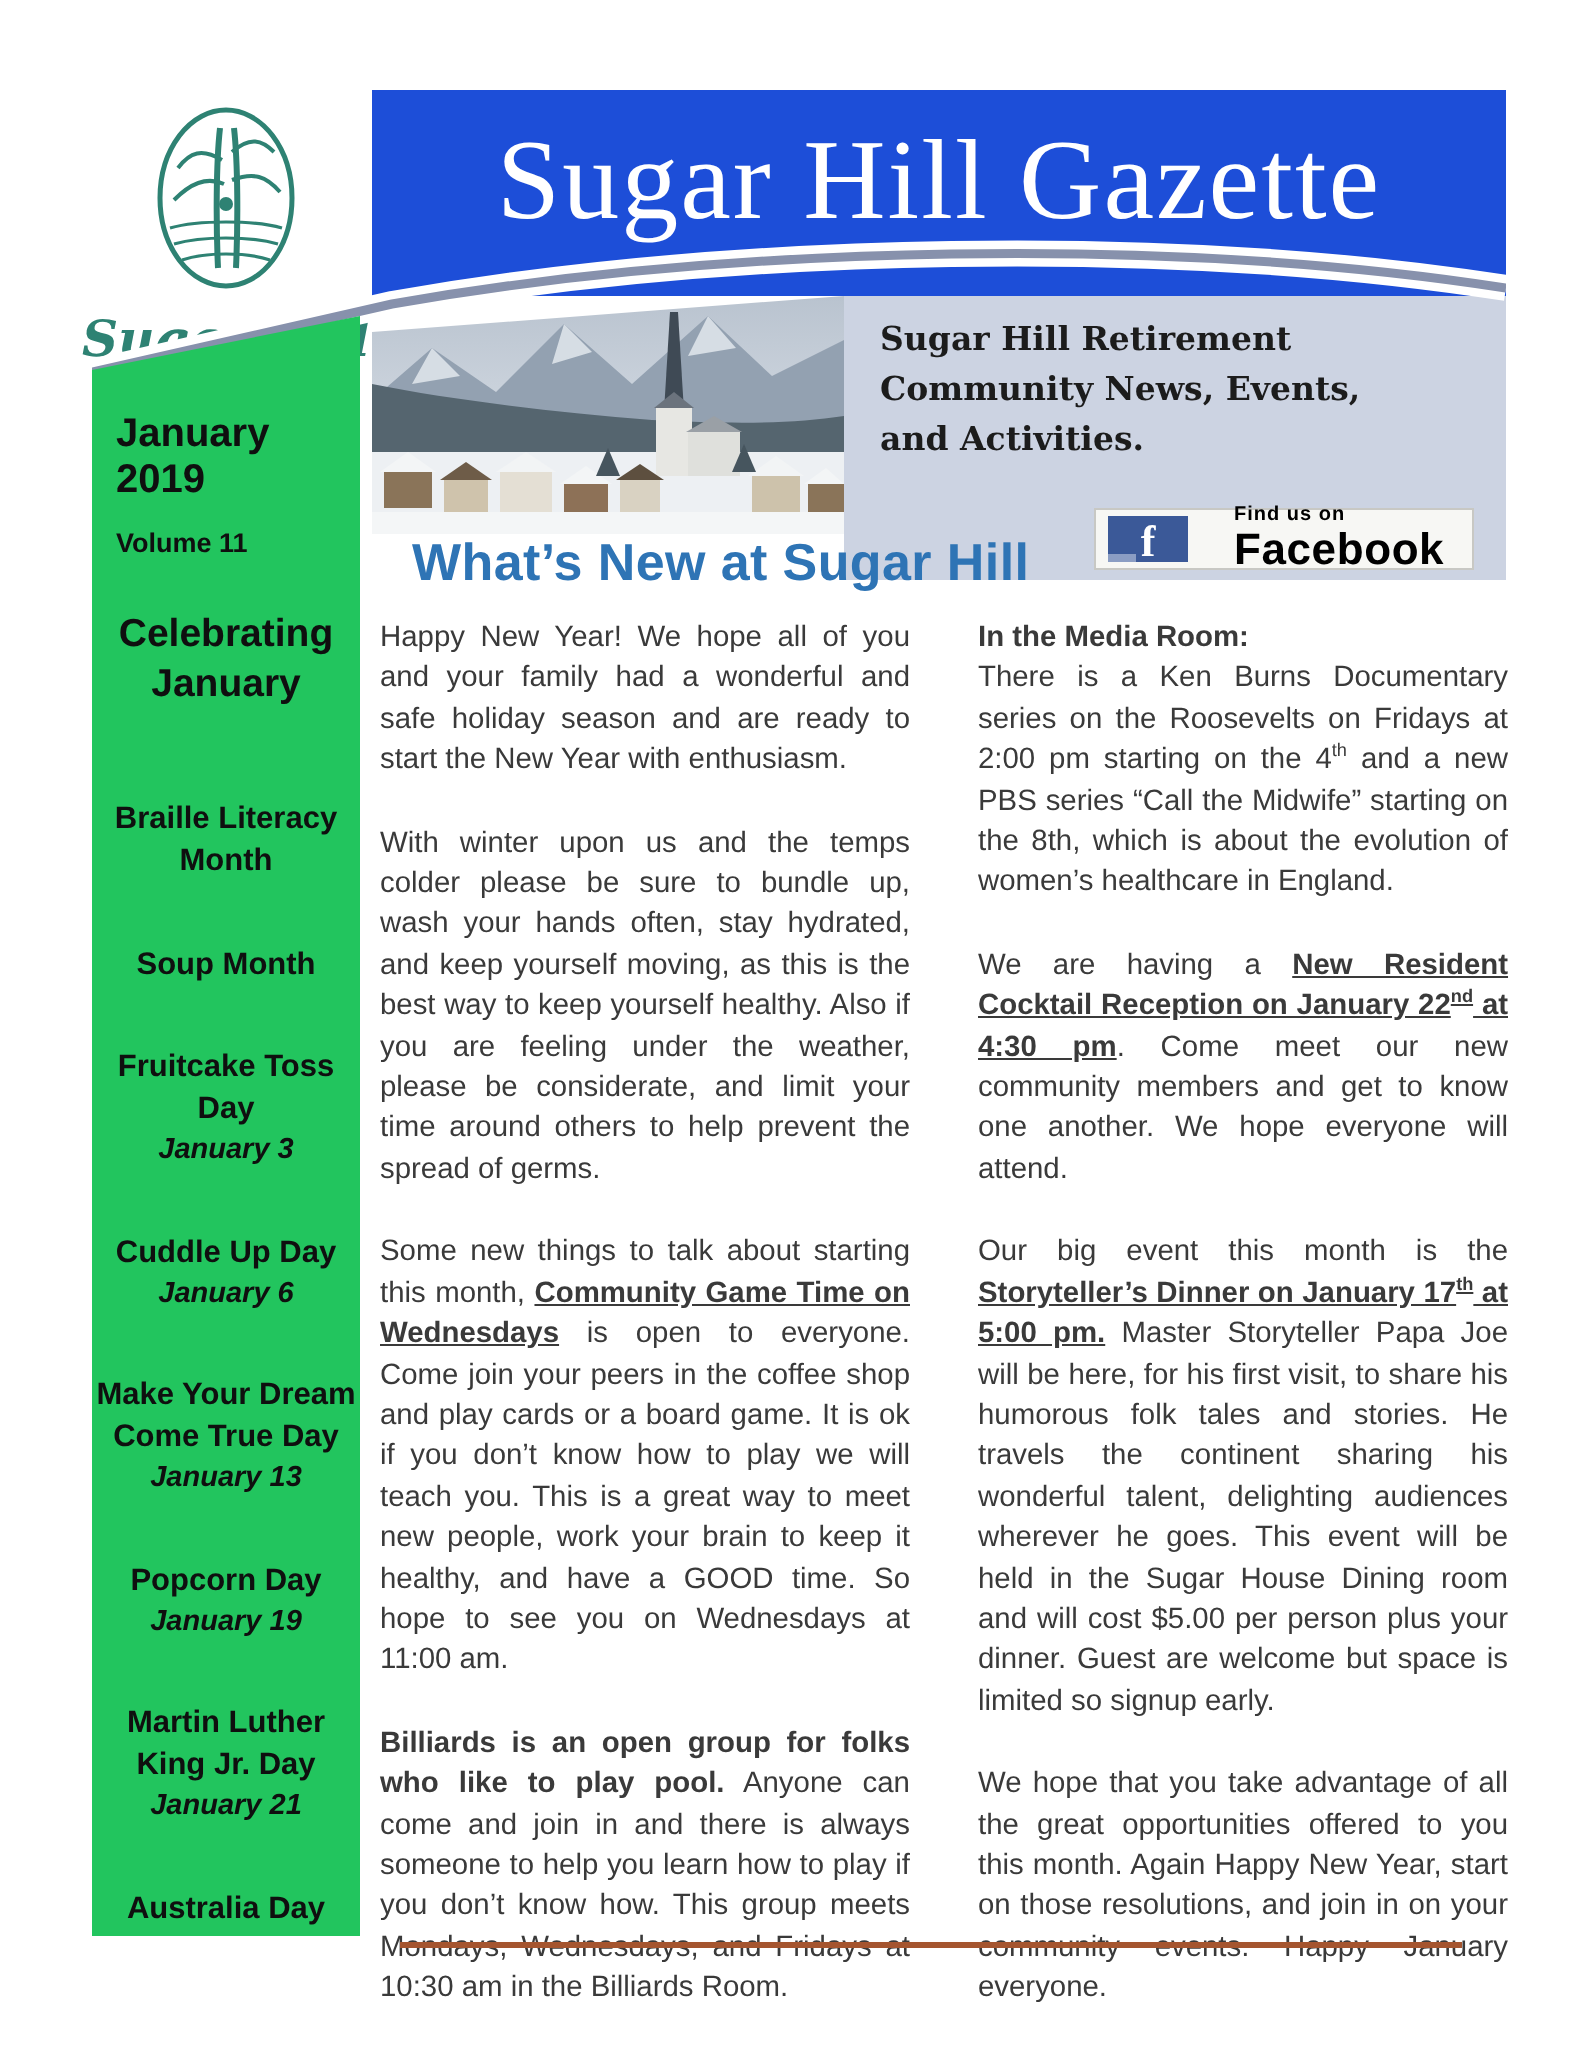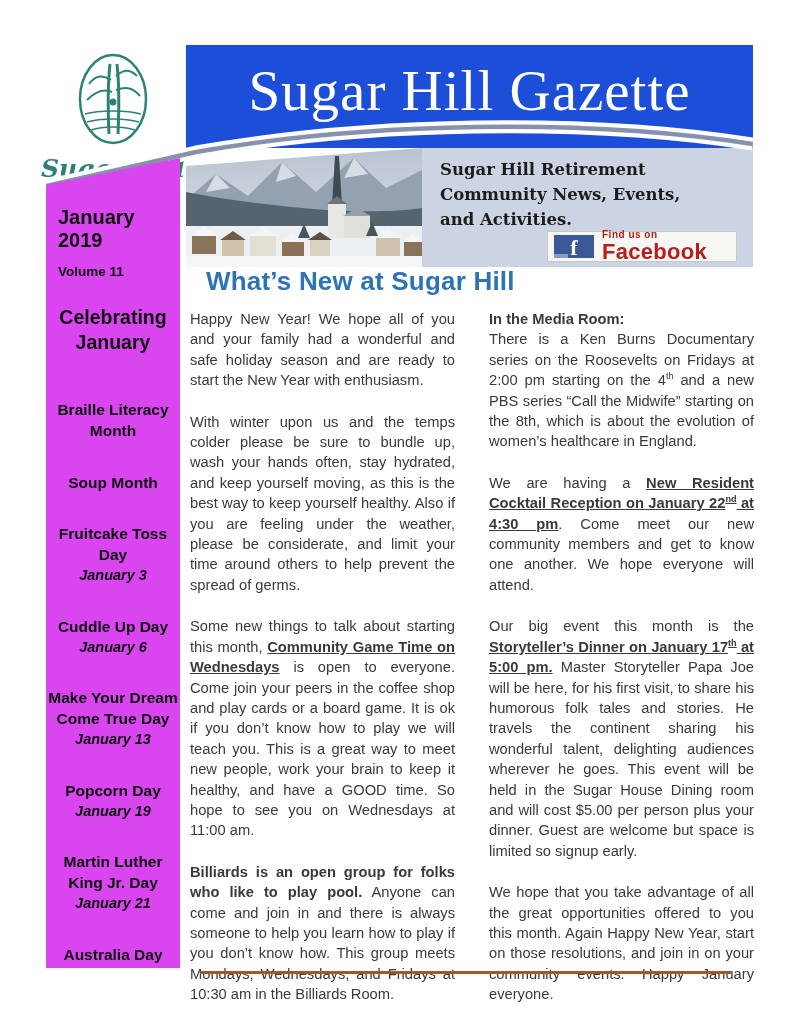--- a/index.html
+++ b/index.html
@@ -29,21 +29,21 @@
 
   
   .photo {
     position:absolute; left:186px; top:148px; width:236px; height:119px;
     clip-path:polygon(0 18px, 100% 0, 100% 100%, 0 100%);
   }
   .photo svg { display:block; }
 
   
   .panel {
-    position:absolute; left:422px; top:148px; width:331px; height:119px;
+    position:absolute; left:422px; top:148px; width:331px; height:142px;
     background:#ccd3e2;
   }
   .panel-subtitle {
     font-family:"DejaVu Serif", serif; font-weight:bold; color:#1c1c1c;
     font-size:16.5px; line-height:1.5; width:268px; margin:10px 0 0 18px;
   }
   .fb-badge {
     position:absolute; right:16px; bottom:5px; width:190px; height:31px;
     background:#f7f7f4; border:1px solid #c8c8c4; display:flex; align-items:center;
     cursor:pointer;
@@ -53,31 +53,31 @@
     display:flex; align-items:flex-end; justify-content:center;
   }
   .fb-f {
     color:#ffffff; font-family:"Liberation Serif", serif; font-weight:bold;
     font-size:22px; line-height:20px;
   }
   .fb-icon::after {
     content:""; position:absolute; left:0; bottom:0; width:14px; height:4px;
     background:#8b9dc3;
   }
-  .fb-text { margin-left:8px; color:#b91c1c; line-height:1; }
+  .fb-text { margin-left:23px; color:#000000; line-height:1; }
   .fb-line1 { font-size:10px; font-weight:bold; letter-spacing:0.5px; }
   .fb-line2 { font-size:22px; font-weight:bold; margin-top:1px; letter-spacing:0.3px; }
 
   
   .stripes { position:absolute; left:46px; top:110px; width:707px; height:92px; pointer-events:none; }
 
   
   .sidebar {
     position:absolute; left:46px; top:158px; width:134px; height:810px;
-    background:#d946ef; clip-path:polygon(0 27px, 100% 0, 100% 100%, 0 100%);
+    background:#22c55e; clip-path:polygon(0 27px, 100% 0, 100% 100%, 0 100%);
     color:#0f0f0f;
   }
   .issue-date { font-size:20px; font-weight:bold; padding:48px 0 0 12px; }
   .issue-volume { font-size:13.5px; font-weight:bold; padding:12px 0 0 12px; }
   .side-heading {
     font-size:19.5px; font-weight:bold; text-align:center; line-height:1.3;
     margin-top:26px;
   }
   .events { margin-top:44px; text-align:center; }
   .event { margin-bottom:26px;margin-top:31px; }

